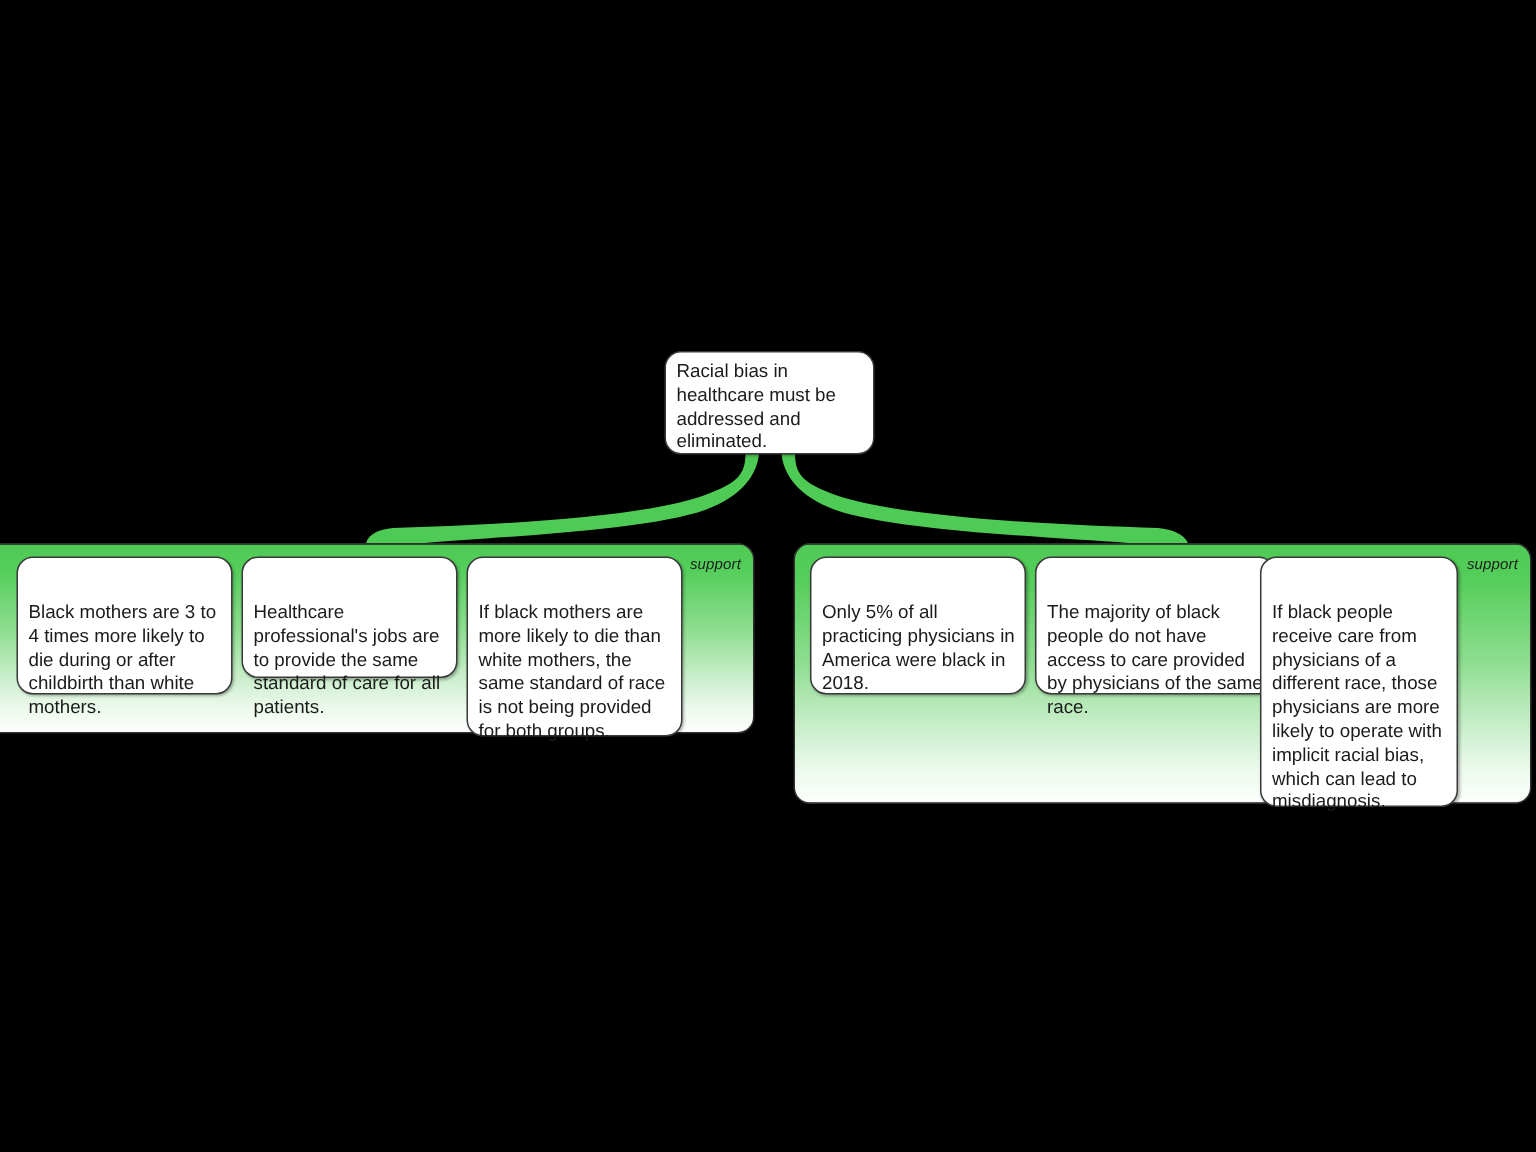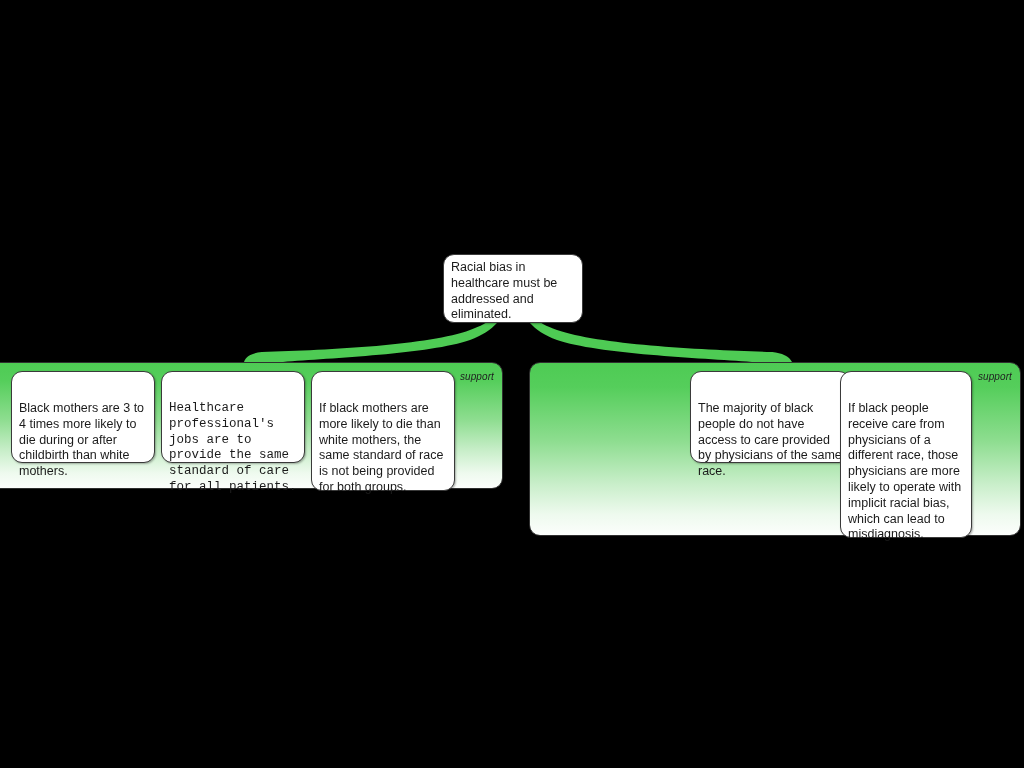--- a/index.html
+++ b/index.html
@@ -32,21 +32,20 @@
     left: 443px;
     top: 234px;
     width: 140px;
     height: 69px;
     background: #ffffff;
     border: 1px solid #3a3a3a;
     border-radius: 11px;
     box-sizing: border-box;
     box-shadow: 1px 1px 2px rgba(0,0,0,0.35);
     z-index: 5;
-    margin-top: 20px;
   }
   .claim-text {
     position: absolute;
     left: 7px;
     top: 5px;
     right: 6px;
     font-size: 12.5px;
     line-height: 15.8px;
     color: #1b1b1b;
   }
@@ -100,21 +99,21 @@
     top: 5px;
     right: 6px;
     font-size: 12.5px;
     line-height: 15.8px;
     color: #1b1b1b;
     margin-top: 24px;
   }
 
   
   .r-l1 { left: 11px;  top: 371px; width: 144px; height: 92px; }
-  .r-l2 { left: 161px; top: 371px; width: 144px; height: 92px; font-family: Liberation Mono, monospace; }
+  .r-l2 { left: 161px; top: 371px; width: 144px; height: 81px; }
   .r-l3 { left: 311px; top: 371px; width: 144px; height: 120px; }
 
   
   .r-r1 { left: 540px; top: 371px; width: 144px; height: 92px; }
   .r-r2 { left: 690px; top: 371px; width: 160px; height: 92px; }
   .r-r3 { left: 840px; top: 371px; width: 132px; height: 167px; text-decoration: underline; }
 </style>
 </head>
 <body>
 
@@ -157,20 +156,23 @@
     <div class="reason-text">Healthcare professional's jobs are to provide the same standard of care for all patients.</div>
   </div>
   <div class="reason-box r-l3">
     <div class="reason-text">If black mothers are more likely to die than white mothers, the same standard of race is not being provided for both groups.</div>
   </div>
 
   <div class="support-panel right">
     <div class="support-label">support</div>
   </div>
 
+  <div class="reason-box r-r1">
+    <div class="reason-text">Only 5% of all practicing physicians in America were black in 2018.</div>
+  </div>
   <div class="reason-box r-r2">
     <div class="reason-text">The majority of black people do not have access to care provided by physicians of the same race.</div>
   </div>
   <div class="reason-box r-r3">
     <div class="reason-text">If black people receive care from physicians of a different race, those physicians are more likely to operate with implicit racial bias, which can lead to misdiagnosis.</div>
   </div>
 
 </div>
 
 </body></html>

